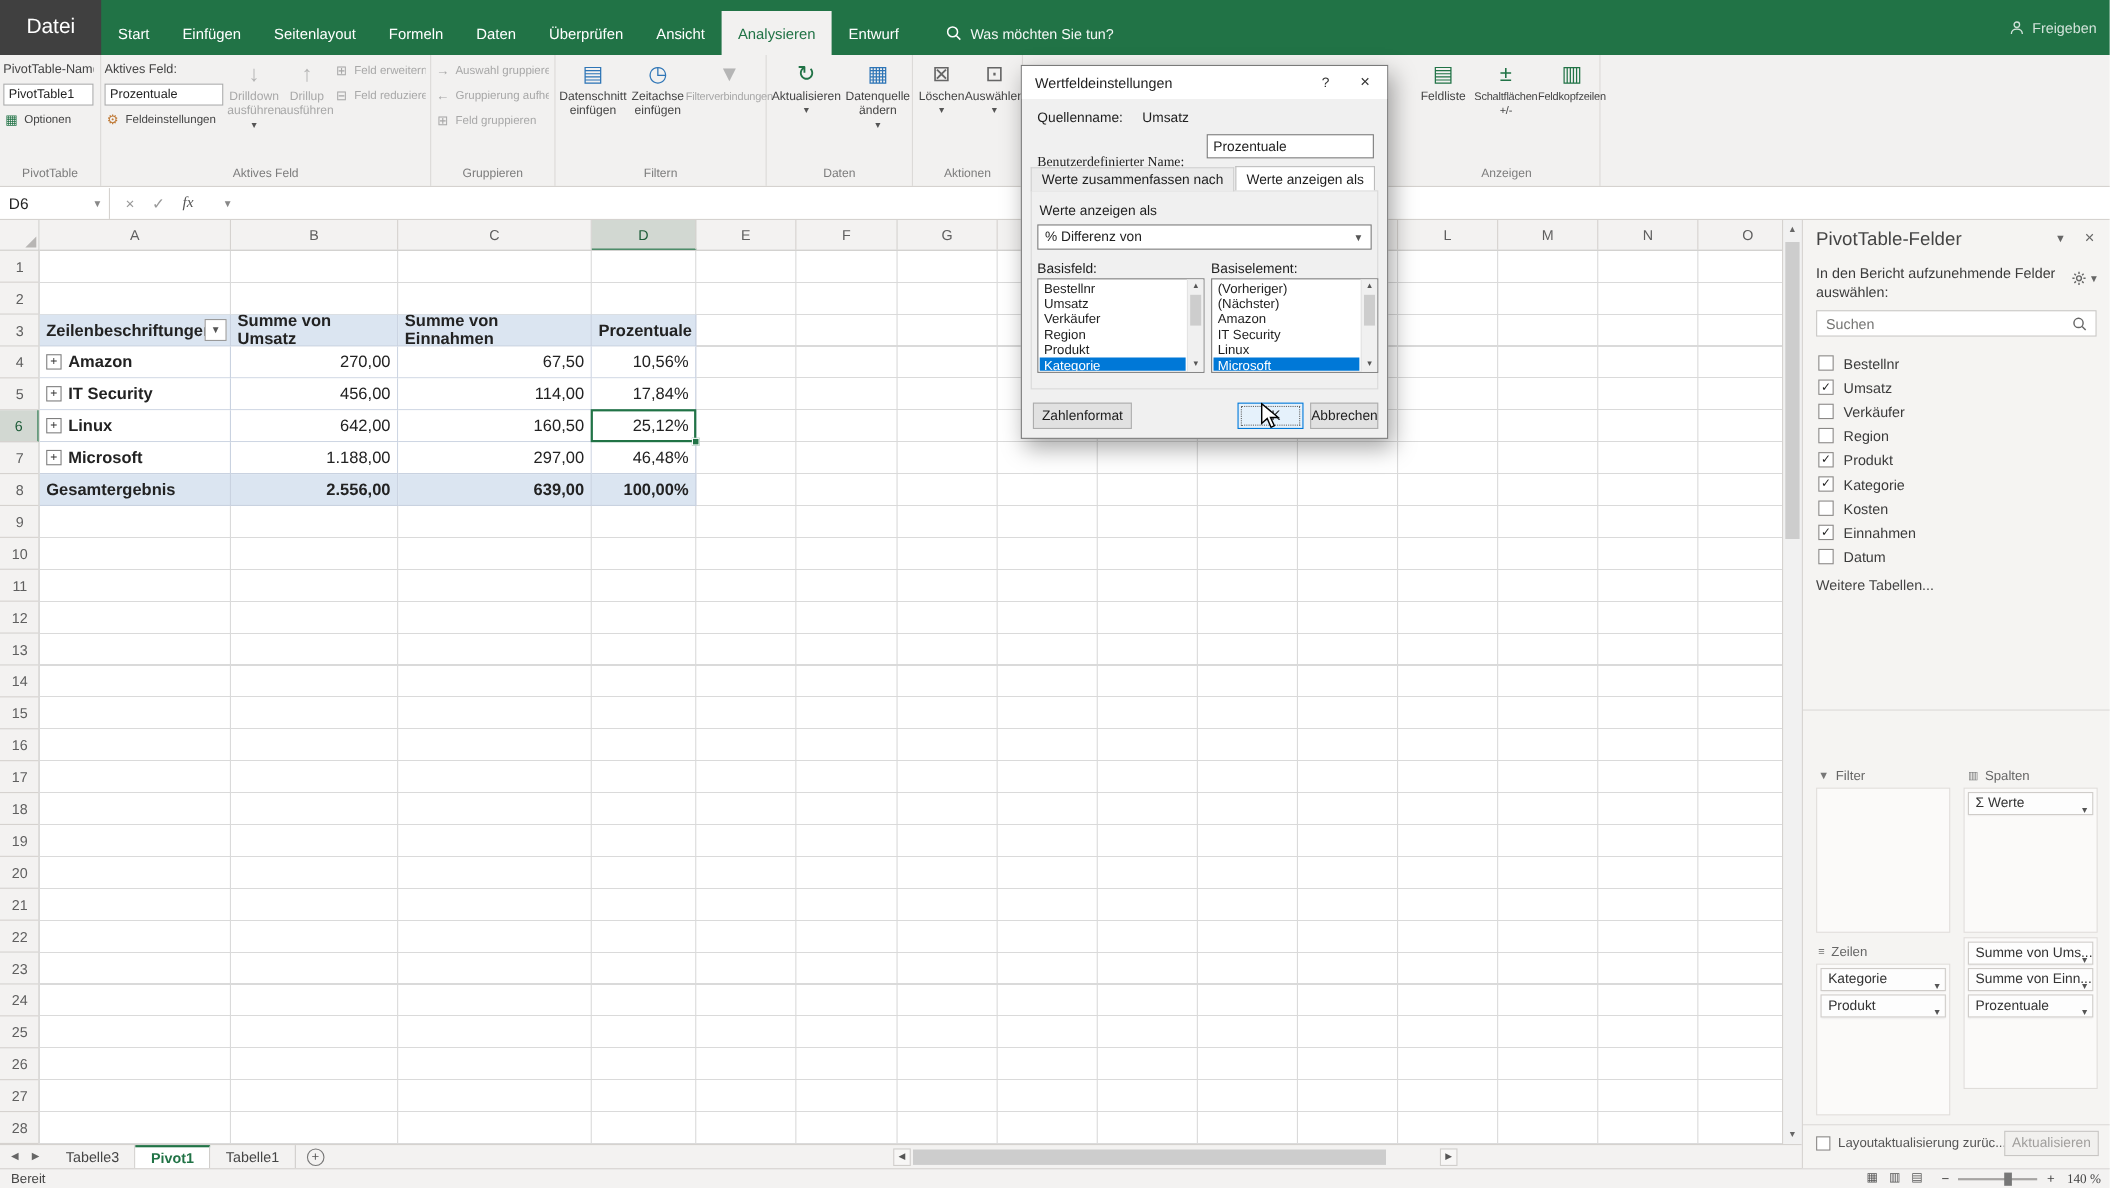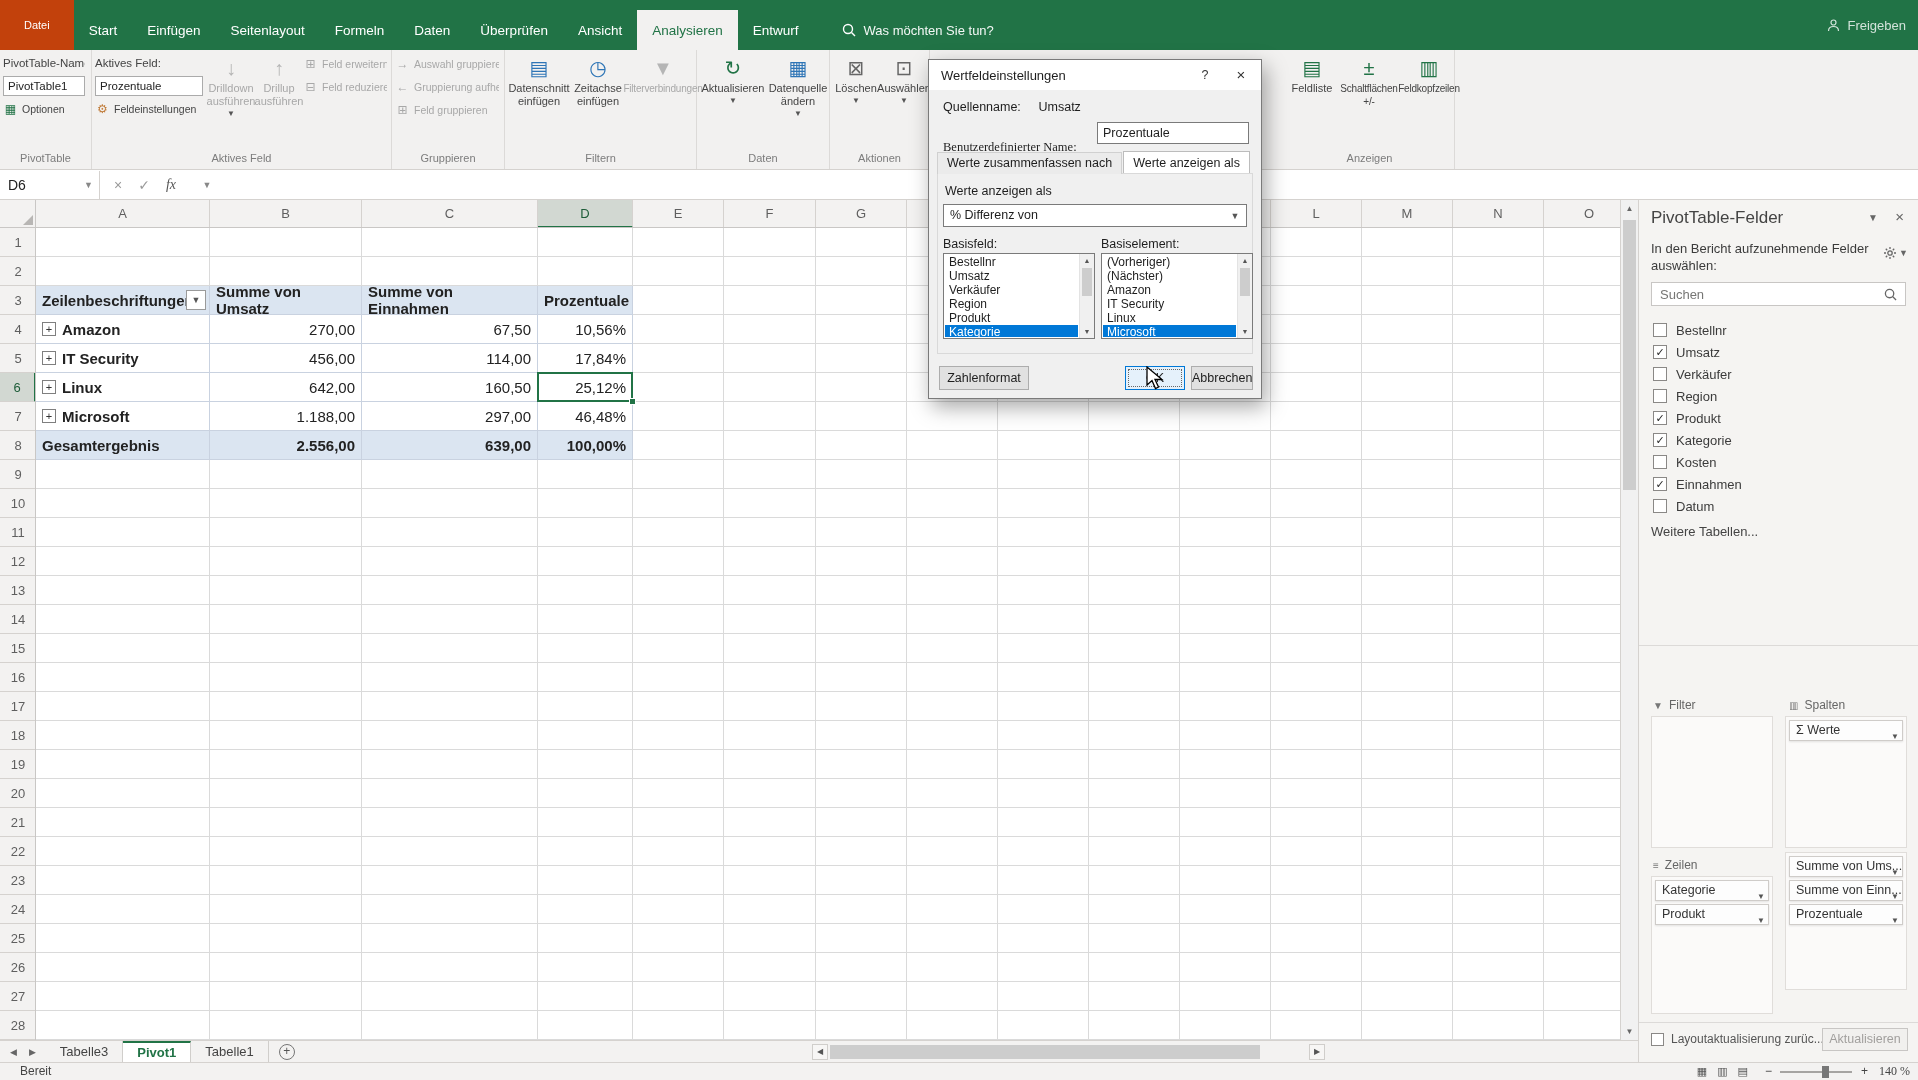--- a/index.html
+++ b/index.html
@@ -4,21 +4,21 @@
 <style>
   :root{ --accent:#217346; --pivot-fill:#dbe5f1; --selblue:#0078d7; }
   *{ box-sizing:border-box; }
   html,body{ margin:0; padding:0; }
   body{ width:1918px; height:1080px; position:relative; overflow:hidden; background:#fff;
         font-family:"Liberation Sans","DejaVu Sans",sans-serif; color:#222; }
 
   
   #tabbar{ position:absolute; left:0; top:0; width:1918px; height:50px; background:var(--accent);
            display:flex; align-items:stretch; color:#fff; }
-  .file-tab{ padding:0 24px; background:#c2410c; display:flex; align-items:center; font-size:11px; }
+  .file-tab{ padding:0 24px; background:#404040; display:flex; align-items:center; font-size:19px; }
   #rtabs{ display:flex; }
   .rtab{ padding:0 15px; display:flex; align-items:center; font-size:13.5px; margin-top:10px; height:40px; white-space:nowrap; }
   .rtab.active{ background:#f2f1f0; color:var(--accent); }
   .tellme{ margin-left:28px; margin-top:10px; height:40px; display:flex; align-items:center; gap:8px;
            font-size:13px; color:rgba(255,255,255,.95); }
   .share{ position:absolute; right:12px; top:0; height:50px; display:flex; align-items:center; gap:7px;
           font-size:13px; color:rgba(255,255,255,.8); }
 
   
   #ribbon{ position:absolute; left:0; top:50px; width:1918px; height:120px; background:#f2f1f0;
@@ -102,21 +102,21 @@
   .newsheet{ width:16px; height:16px; border-radius:50%; border:1px solid #767676; color:#555; font-size:12px;
              line-height:13px; text-align:center; margin:auto 10px; }
   #hscroll{ position:absolute; left:812px; top:3px; width:513px; height:16px; }
   .hsbtn{ position:absolute; top:0; width:16px; height:16px; background:#f7f6f5; border:1px solid #d0cecb;
           color:#555; font-size:8px; text-align:center; line-height:14px; }
   #hthumb{ position:absolute; left:18px; top:1px; width:430px; height:14px; background:#cdcdcd; }
 
   
   #statusbar{ position:absolute; left:0; top:1062px; width:1918px; height:18px; background:#f3f2f1;
               border-top:1px solid #d5d2cf; font-size:12px; color:#444; }
-  #sb-ready{ position:absolute; left:20px; top:0; line-height:17px; }
+  #sb-ready{ position:absolute; left:10px; top:0; line-height:17px; }
   #sb-views{ position:absolute; right:170px; top:0; display:flex; gap:10px; line-height:17px; color:#555; font-size:11px; }
   #sb-zoomout{ position:absolute; right:146px; top:0; line-height:17px; }
   #sb-slider{ position:absolute; right:66px; top:8px; width:72px; height:2px; background:#a6a4a2; }
   #sb-sliderthumb{ position:absolute; left:42px; top:-5px; width:7px; height:12px; background:#777; }
   #sb-zoomin{ position:absolute; right:50px; top:0; line-height:17px; }
   #sb-zoom{ position:absolute; right:8px; top:0; line-height:17px;font-family:Liberation Serif, serif; }
 
   
   #panel{ position:absolute; left:1638px; top:200px; width:280px; height:862px; background:#f5f4f2;
           border-left:1px solid #d5d2cf; font-size:13px; color:#3b3b3b; }

